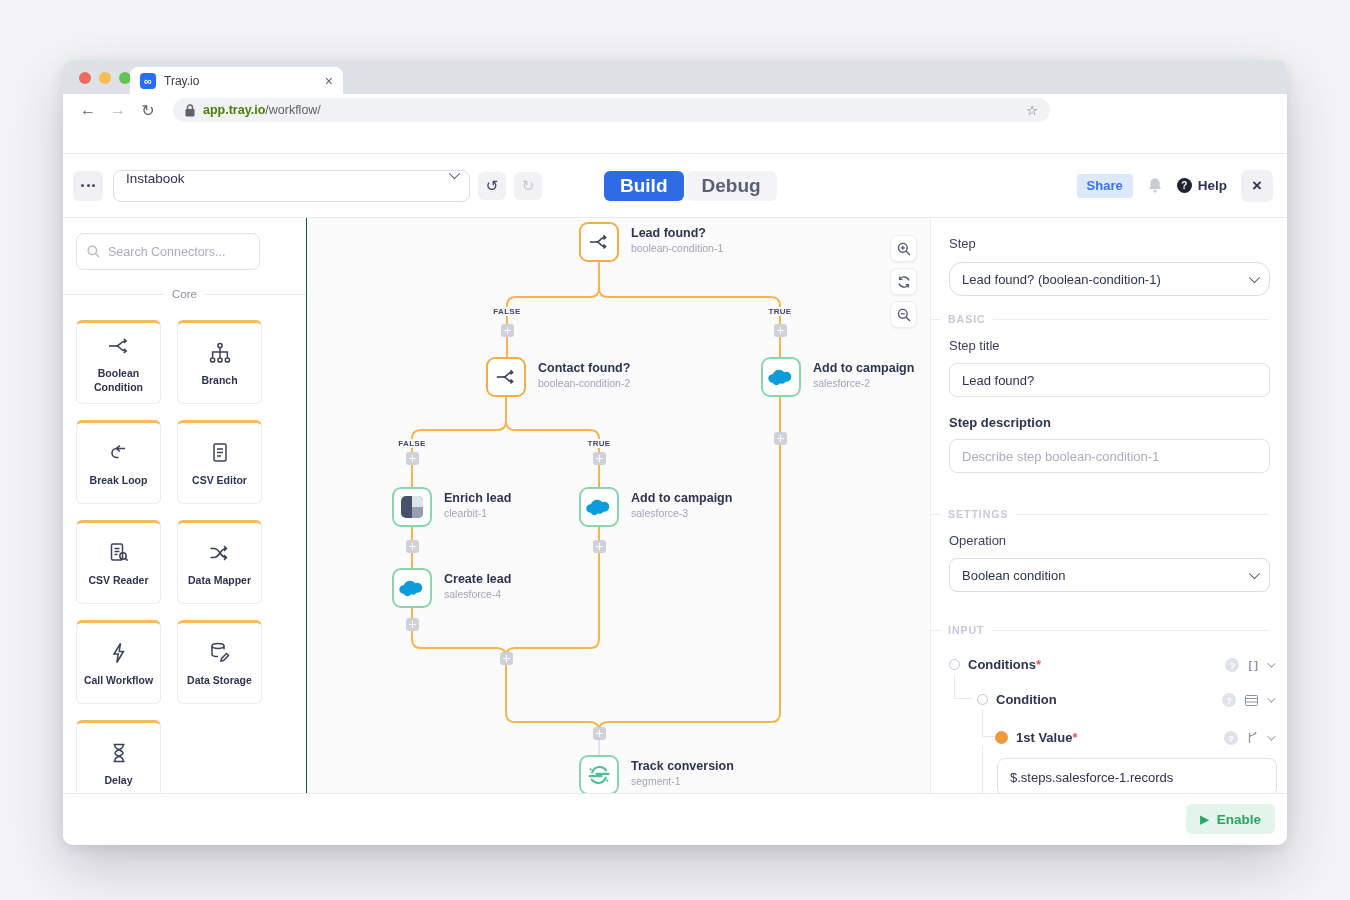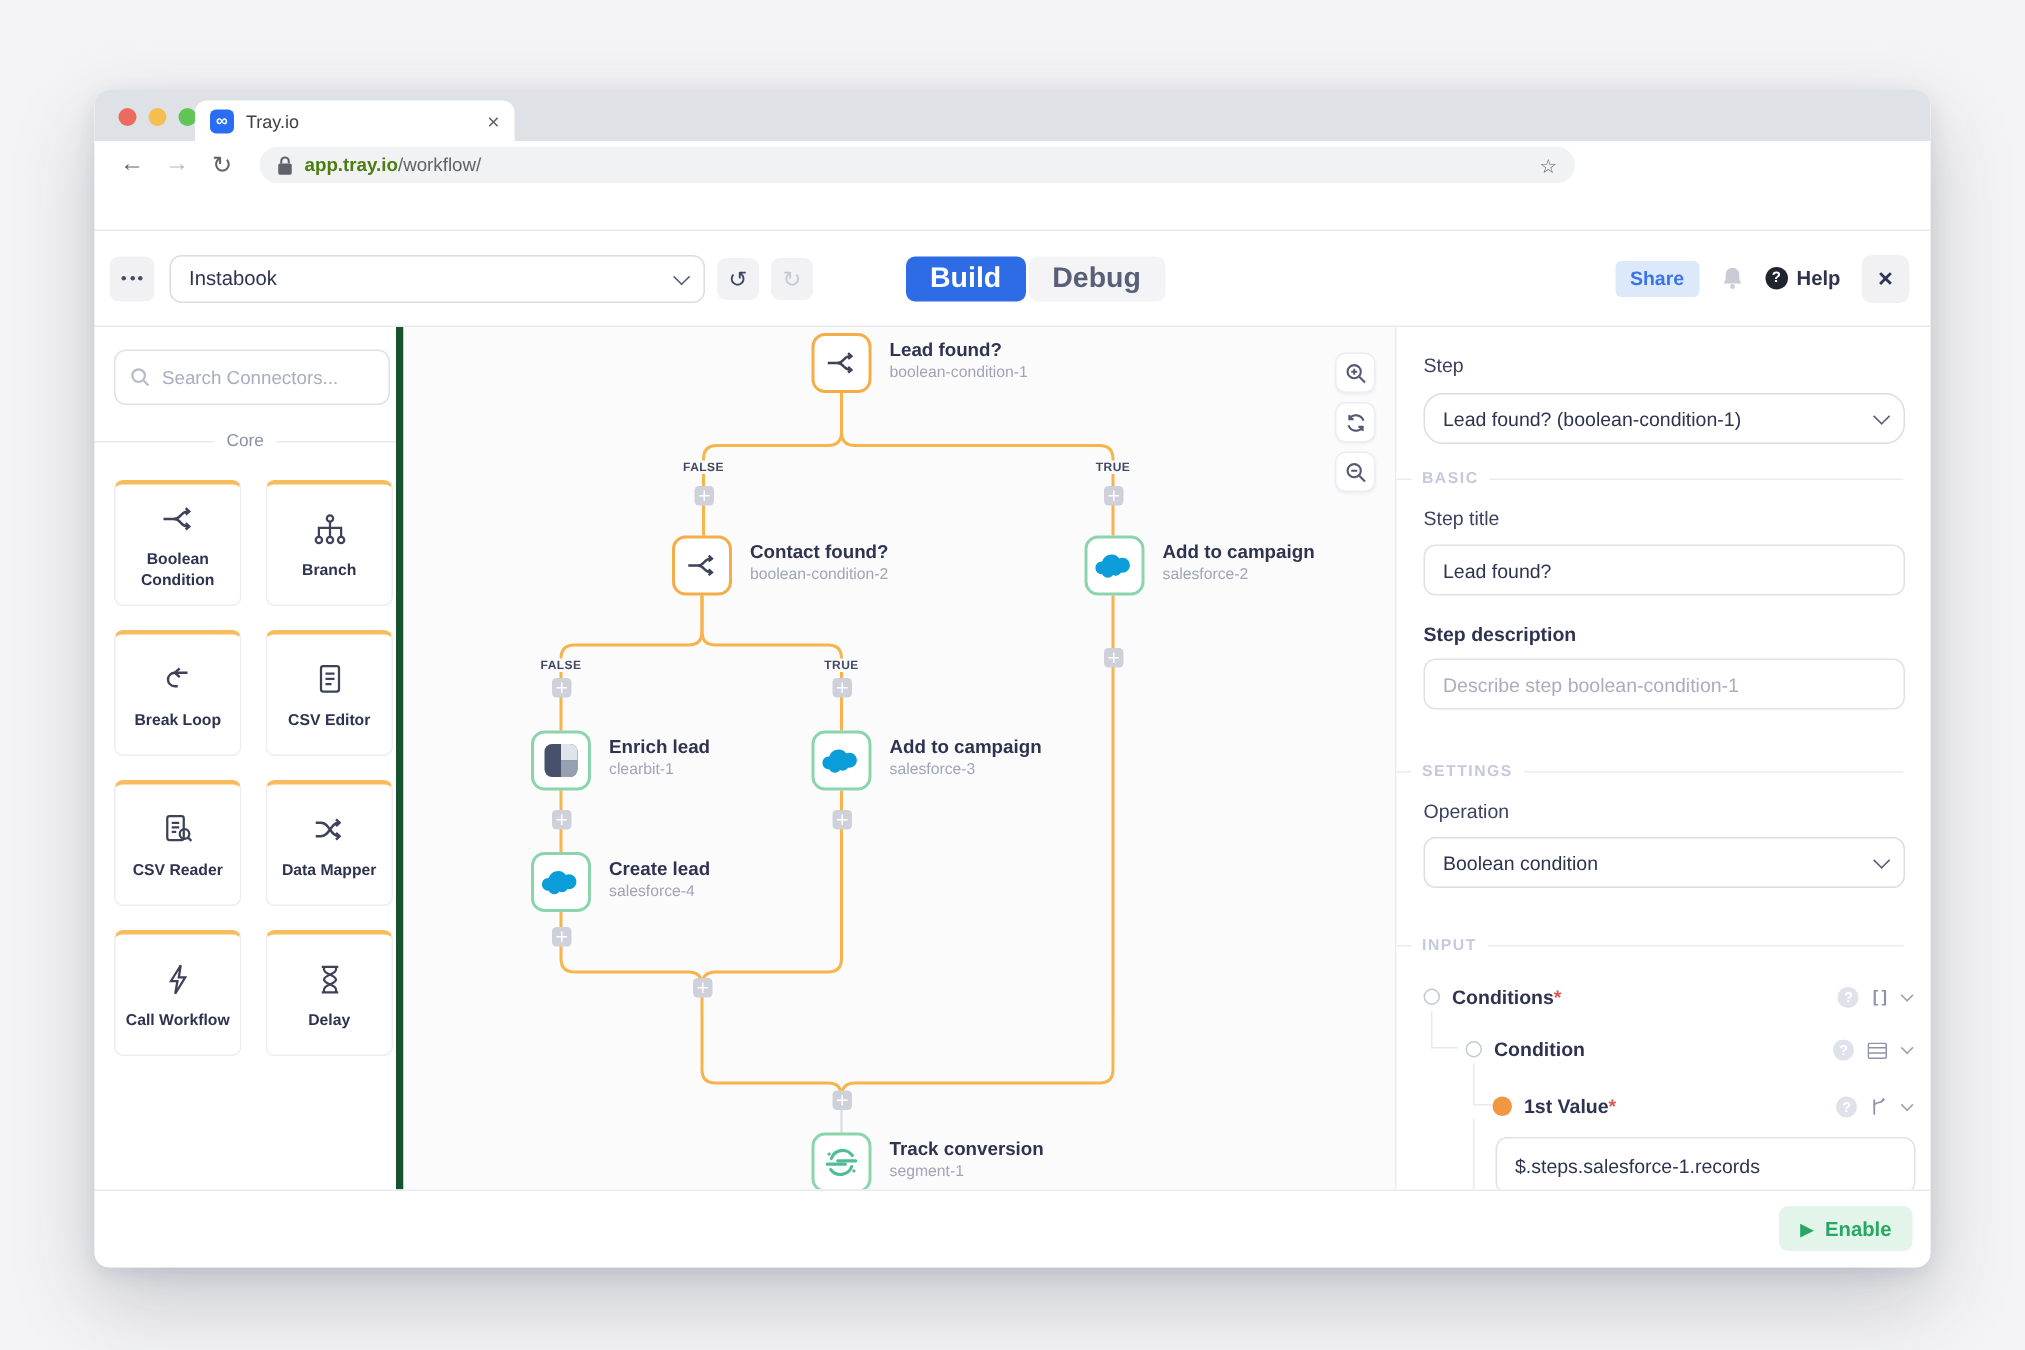--- a/index.html
+++ b/index.html
@@ -46,21 +46,21 @@
   
   .apptoolbar {
     height:65px; background:#fff; border-top:1px solid #e9e9ee; border-bottom:1px solid #e9e9ee;
     display:flex; align-items:center; padding:0 10px; flex:none; position:relative;
   }
   .dots-btn { width:30px; height:30px; border-radius:6px; background:#f1f1f4; display:flex;
     align-items:center; justify-content:center; gap:2.5px; }
   .dots-btn i { width:3px; height:3px; border-radius:50%; background:#4a4f68; display:block; }
   .wf-select {
     margin-left:10px; width:357px; height:32px; border:1px solid #dcdce4; border-radius:8px;
-    display:flex; align-items:center; padding:0 12px; font-size:13.5px; color:#2e3350; background:#fff;
+    display:flex; padding:0 12px; font-size:13.5px; color:#2e3350; background:#fff;
   }
   .icon-btn { width:28px; height:28px; border-radius:6px; background:#f2f2f5; display:flex;
     align-items:center; justify-content:center; font-size:15px; color:#3f445f; margin-left:8px; }
   .icon-btn.dim { color:#c6c9d4; }
   .segwrap { position:absolute; left:541px; display:flex; gap:2px; }
   .seg { height:30px; border-radius:6px; padding:0 16px; font-size:19px; font-weight:bold;
     display:flex; align-items:center; }
   .seg.build { background:#2e6ce5; color:#fff; }
   .seg.debug { background:#f4f4f6; color:#5a5f78; }
   .tb-right { margin-left:auto; display:flex; align-items:center; gap:14px; padding-right:4px; }
@@ -68,21 +68,21 @@
     border-radius:4px; height:24px; padding:0 10px; display:flex; align-items:center; }
   .bell svg { display:block; }
   .help { display:flex; align-items:center; gap:6px; font-size:13.5px; font-weight:bold; color:#2e3350; }
   .help .q { width:15px; height:15px; border-radius:50%; background:#20242e; color:#fff; font-size:10px;
     display:flex; align-items:center; justify-content:center; font-weight:bold; }
   .close-btn { width:32px; height:32px; border-radius:7px; background:#f1f1f4; display:flex;
     align-items:center; justify-content:center; font-size:17px; color:#2e3350; font-weight:bold; }
   
   .content { flex:1; display:flex; min-height:0; }
   
-  .sidebar { width:206px; background:#fff; border-right:5px solid #14532d; position:relative; overflow:hidden; flex:none; }
+  .sidebar { width:244px; background:#fff; border-right:1px solid #14532d; position:relative; overflow:hidden; flex:none; }
   .search-box { position:absolute; left:13px; top:15px; width:184px; height:37px; border:1px solid #e0e0e6;
     border-radius:8px; display:flex; align-items:center; padding:0 10px; gap:8px; }
   .search-box svg { flex:none; }
   .search-box input { border:0; outline:0; width:100%; font-size:12.5px; font-family:"Liberation Sans",sans-serif; color:#2e3350; }
   .search-box input::placeholder { color:#a9adbf; }
   .core-divider { position:absolute; top:70px; left:0; right:0; display:flex; align-items:center; gap:8px;
     color:#8a8fa3; font-size:11.5px; }
   .core-divider:before,.core-divider:after { content:""; height:1px; background:#e9e9ee; flex:1; }
   .tiles { position:absolute; left:13px; top:102px; width:186px; display:grid;
     grid-template-columns:85px 85px; column-gap:16px; row-gap:16px; }
@@ -280,20 +280,28 @@
           <div class="tile-label">Data Mapper</div>
         </div>
         <div class="tile">
           <svg width="24" height="24" viewBox="0 0 24 24" fill="none" stroke="#3d4259" stroke-width="1.5">
             <path d="M13.5 2.5 7 13h4.3L9.8 21.5 16.5 10.5h-4.3l1.3-8z"></path>
           </svg>
           <div class="tile-label">Call Workflow</div>
         </div>
         <div class="tile">
           <svg width="24" height="24" viewBox="0 0 24 24" fill="none" stroke="#3d4259" stroke-width="1.5">
+            <ellipse cx="10" cy="5" rx="6" ry="2.4"></ellipse>
+              <path d="M4 5v8.2c0 1.3 2.7 2.4 6 2.4M16 5v3.5"></path>
+            <path d="M13.5 17.5l5-5 2 2-5 5-2.6.6z"></path>
+          </svg>
+          <div class="tile-label">Data Storage</div>
+        </div>
+        <div class="tile">
+          <svg width="24" height="24" viewBox="0 0 24 24" fill="none" stroke="#3d4259" stroke-width="1.5">
             <path d="M6.5 3.5h11M6.5 20.5h11"></path>
               <path d="M8 3.5v1.8c0 3.2 8 3.7 8 6.7s-8 3.5-8 6.7v1.8"></path>
             <path d="M16 3.5v1.8c0 3.2-8 3.7-8 6.7s8 3.5 8 6.7v1.8"></path>
           </svg>
           <div class="tile-label">Delay</div>
         </div>
       </div>
     </div>
 
     <div class="canvas">

